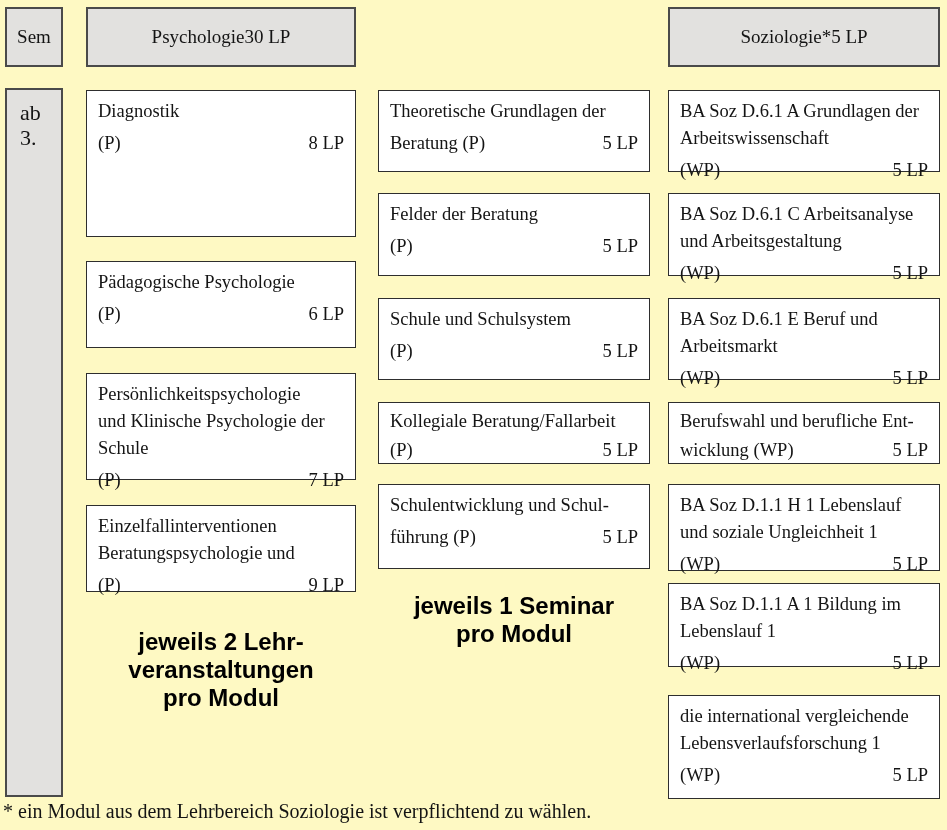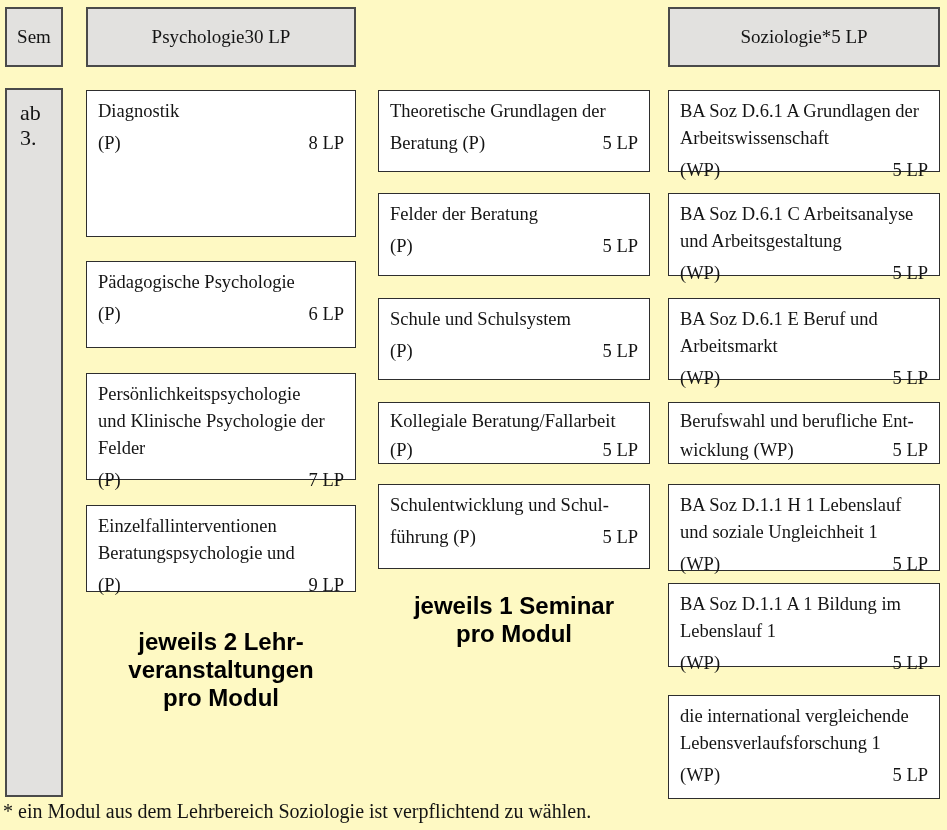--- a/index.html
+++ b/index.html
@@ -121,21 +121,21 @@
   <div class="box col-psy psy-2">
     <div class="row"><span>Pädagogische Psychologie</span></div>
     <div class="row lp">
         <span>(P)</span>
         <span>6 LP</span>
       </div>
   </div>
   <div class="box col-psy psy-3">
     <div class="row"><span>Persönlichkeitspsychologie</span></div>
     <div class="row"><span>und Klinische Psychologie der</span></div>
-    <div class="row"><span>Felder</span></div>
+    <div class="row"><span>Schule</span></div>
     <div class="row lp">
         <span>(P)</span>
         <span>7 LP</span>
       </div>
   </div>
   <div class="box col-psy psy-4">
     <div class="row"><span>Einzelfallinterventionen</span></div>
     <div class="row"><span>Beratungspsychologie und</span></div>
     <div class="row lp">
         <span>(P)</span>

